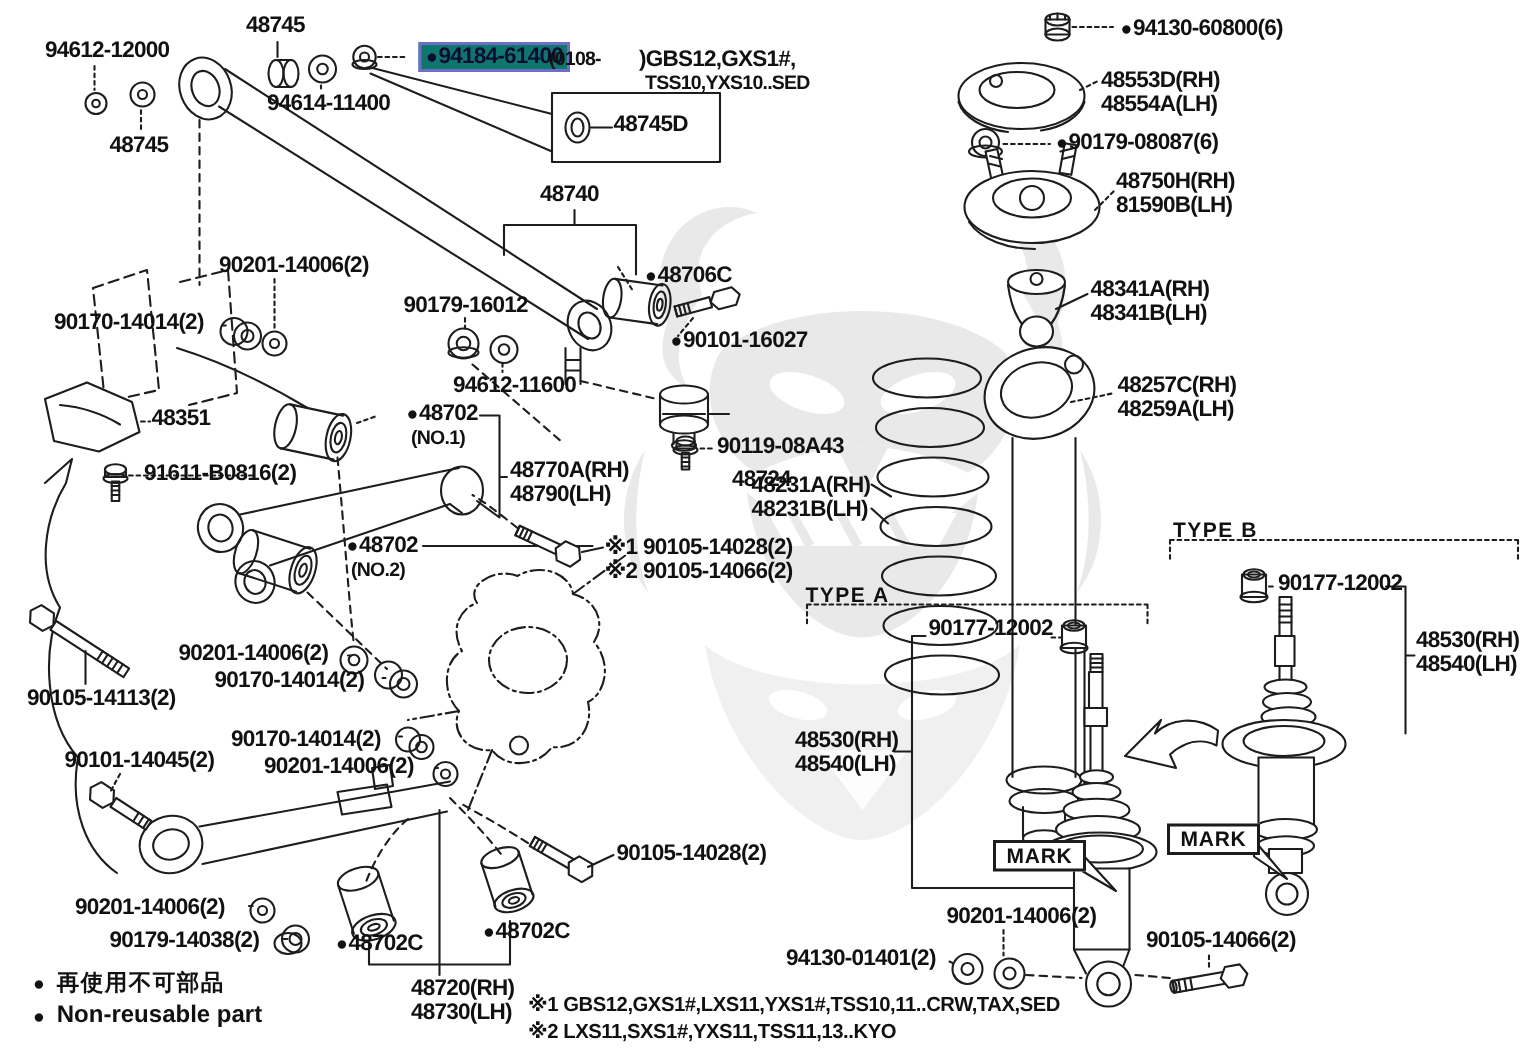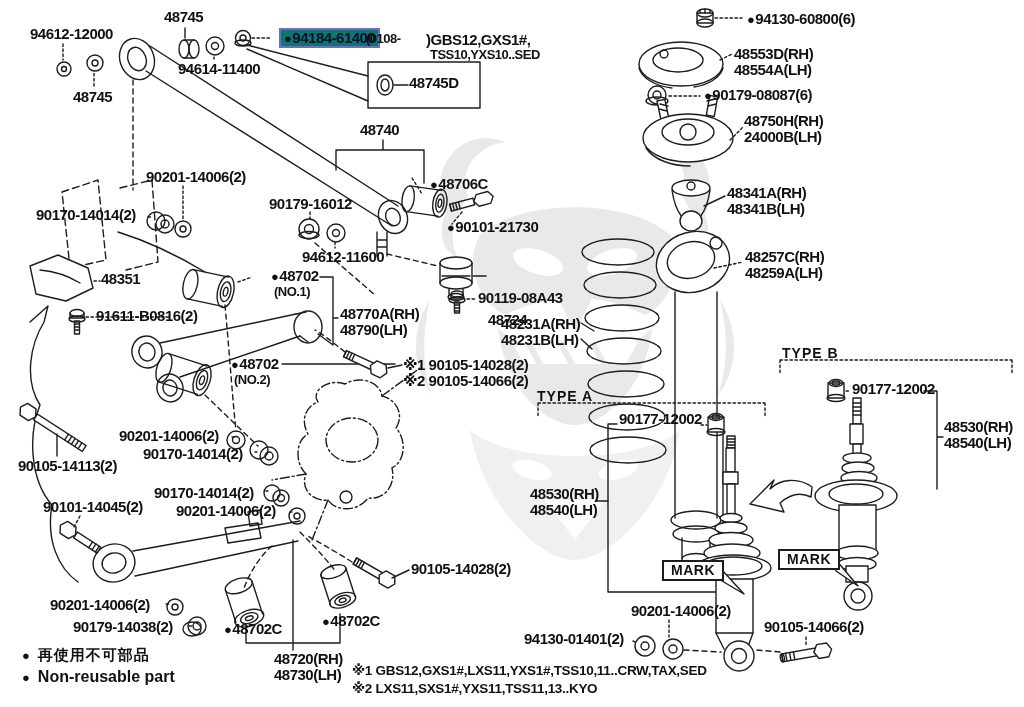--- a/index.html
+++ b/index.html
@@ -453,21 +453,21 @@
       <div class="lbl hl" style="left: 281px; top: 30px;"><span class="blt">●</span><span>94184-61400</span></div>
       <div class="lbl" style="left: 366px; top: 32px; font-size: 13px;"><span>(0108-</span></div>
       <div class="lbl" style="left: 426px; top: 32px; font-size: 15px;"><span>)GBS12,GXS1#,</span></div>
       <div class="lbl" style="left: 430px; top: 48px; font-size: 13px;"><span>TSS10,YXS10..SED</span></div>
       <div class="lbl" style="left: 409px; top: 75px;"><span>48745D</span></div>
       <div class="lbl" style="left: 360px; top: 122px;"><span>48740</span></div>
       <div class="lbl" style="left: 410px; top: 176px; margin-left: 20px;"><span class="blt">●</span><span>48706C</span></div>
       <div class="lbl" style="left: 146px; top: 169px;"><span>90201-14006(2)</span></div>
       <div class="lbl" style="left: 269px; top: 196px;"><span>90179-16012</span></div>
       <div class="lbl" style="left: 36px; top: 207px;"><span>90170-14014(2)</span></div>
-      <div class="lbl" style="left: 447px; top: 219px;"><span class="blt">●</span><span>90101-21730</span></div>
+      <div class="lbl" style="left: 447px; top: 219px;"><span class="blt">●</span><span>90101-16027</span></div>
       <div class="lbl" style="left: 302px; top: 249px;"><span>94612-11600</span></div>
       <div class="lbl" style="left: 101px; top: 271px;"><span>48351</span></div>
       <div class="lbl" style="left: 271px; top: 268px;"><span class="blt">●</span><span>48702</span></div>
       <div class="lbl" style="left: 274px; top: 285px; font-size: 13px;"><span>(NO.1)</span></div>
       <div class="lbl" style="left: 96px; top: 308px;"><span>91611-B0816(2)</span></div>
       <div class="lbl" style="left: 340px; top: 306px;"><span>48770A(RH)</span></div>
       <div class="lbl" style="left: 340px; top: 322px;"><span>48790(LH)</span></div>
       <div class="lbl" style="left: 488px; top: 266px; margin-top: 46px;"><span>48724</span></div>
       <div class="lbl" style="left: 478px; top: 290px;"><span>90119-08A43</span></div>
       <div class="lbl" style="left: 501px; top: 316px;"><span>48231A(RH)</span></div>
@@ -500,21 +500,21 @@
       <div class="lbl plain" style="left: 782px; top: 346px; font-size: 14px;"><span>TYPE B</span></div>
       <div class="lbl" style="left: 852px; top: 381px;"><span>90177-12002</span></div>
       <div class="lbl" style="left: 944px; top: 419px;"><span>48530(RH)</span></div>
       <div class="lbl" style="left: 944px; top: 435px;"><span>48540(LH)</span></div>
       <div class="lbl mark-box" style="left: 778px; top: 549px;"><span>MARK</span></div>
       <div class="lbl" style="left: 747px; top: 11px;"><span class="blt">●</span><span>94130-60800(6)</span></div>
       <div class="lbl" style="left: 734px; top: 46px;"><span>48553D(RH)</span></div>
       <div class="lbl" style="left: 734px; top: 62px;"><span>48554A(LH)</span></div>
       <div class="lbl" style="left: 704px; top: 87px;"><span class="blt">●</span><span>90179-08087(6)</span></div>
       <div class="lbl" style="left: 744px; top: 113px;"><span>48750H(RH)</span></div>
-      <div class="lbl" style="left: 744px; top: 129px;"><span>24000B(LH)</span></div>
+      <div class="lbl" style="left: 744px; top: 129px;"><span>81590B(LH)</span></div>
       <div class="lbl" style="left: 727px; top: 185px;"><span>48341A(RH)</span></div>
       <div class="lbl" style="left: 727px; top: 201px;"><span>48341B(LH)</span></div>
       <div class="lbl" style="left: 745px; top: 249px;"><span>48257C(RH)</span></div>
       <div class="lbl" style="left: 745px; top: 265px;"><span>48259A(LH)</span></div>
     </div>
 
 <div id="legend">
   <div class="row">
     <span class="dot">●</span>
     <span class="jp">再使用不可部品</span>

